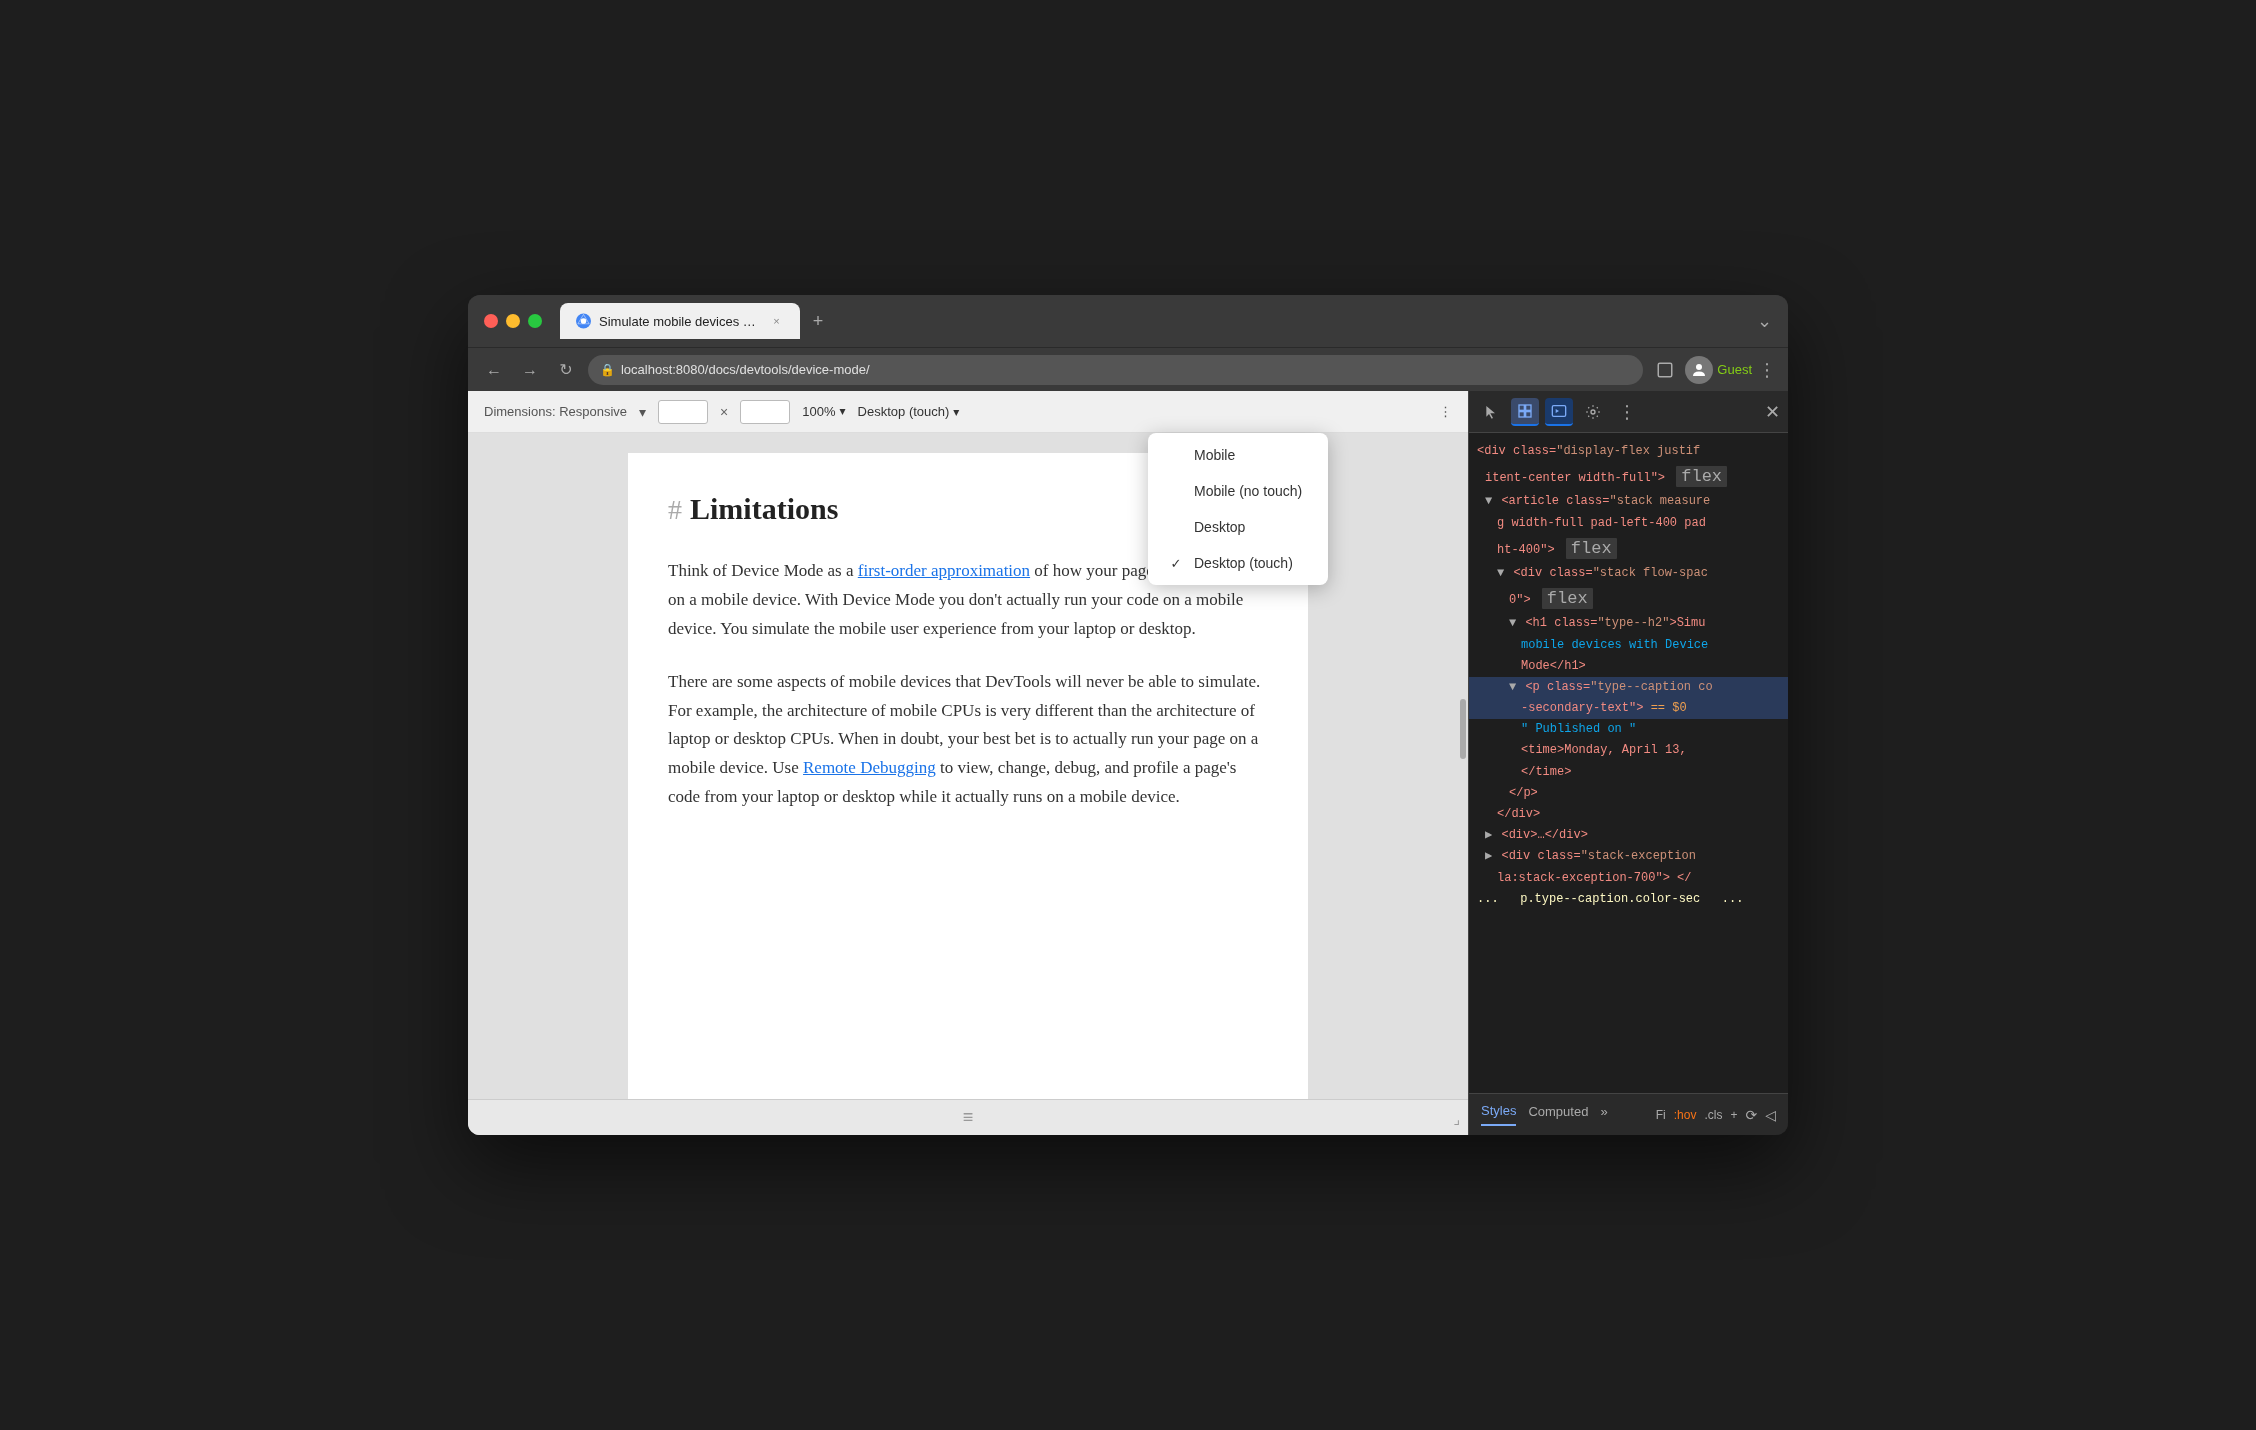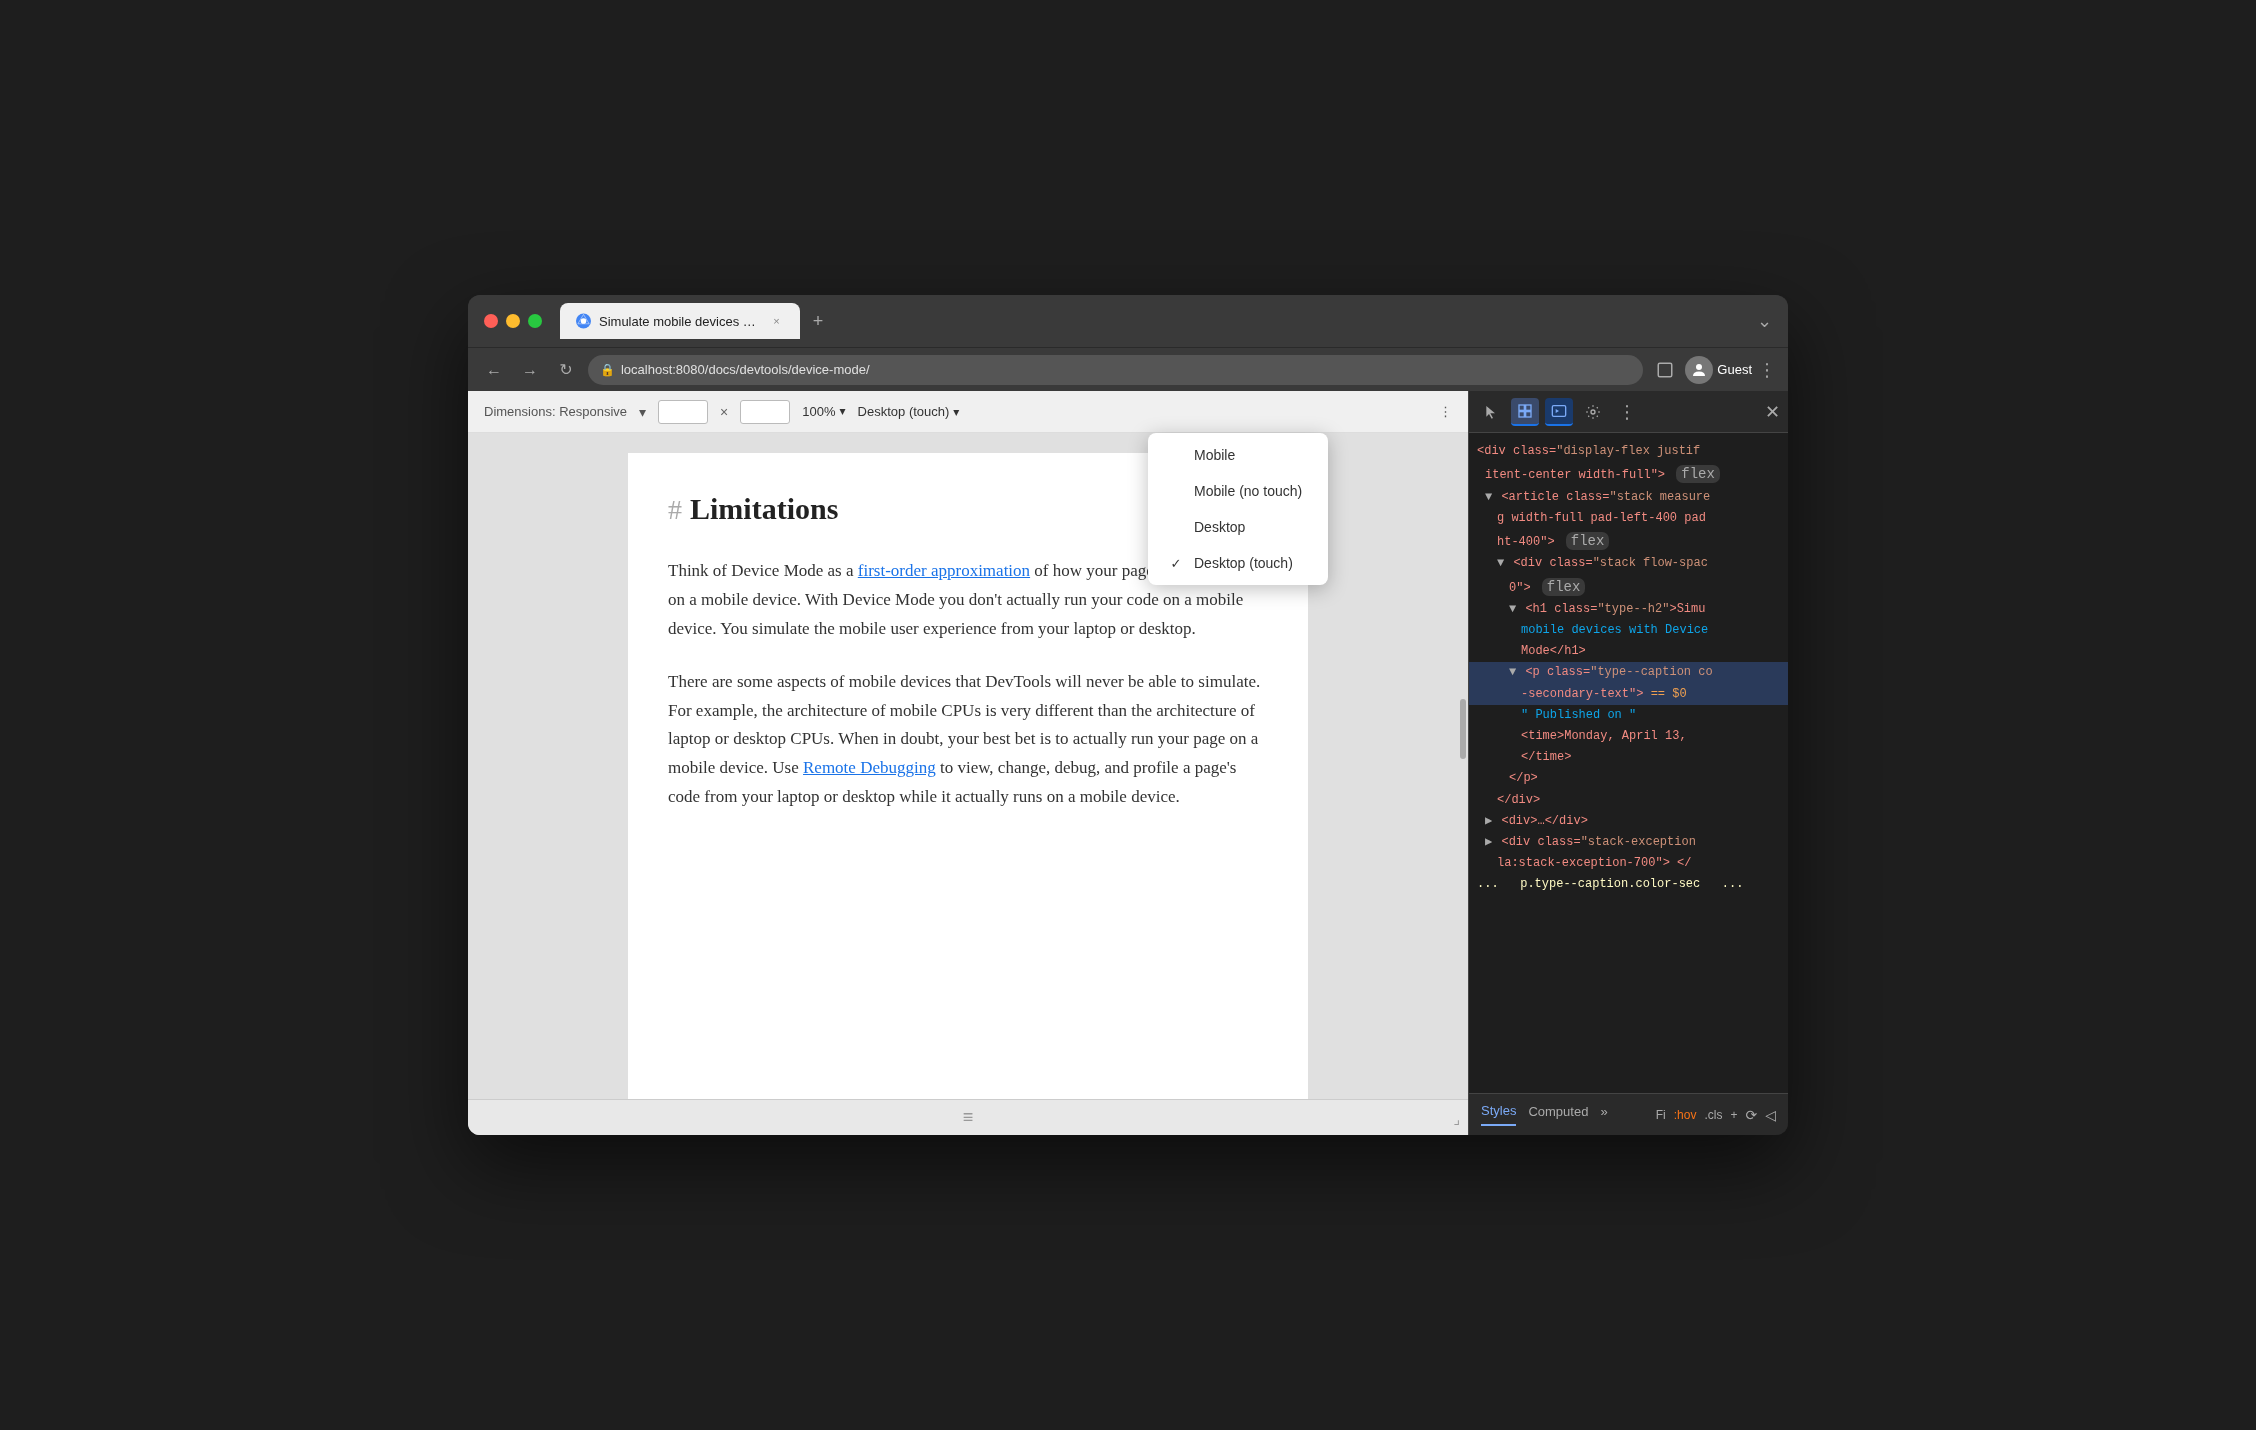--- a/index.html
+++ b/index.html
@@ -157,21 +157,21 @@
       display: flex;
       align-items: center;
       justify-content: center;
       cursor: pointer;
       color: #aaa;
     }
     .profile-area {
       display: flex;
       align-items: center;
       gap: 4px;
-      color: #ffffff;
+      color: #84cc16;
       font-size: 13px;
     }
     .profile-icon {
       width: 28px;
       height: 28px;
       border-radius: 50%;
       background: #777;
       display: flex;
       align-items: center;
       justify-content: center;
@@ -406,23 +406,23 @@
       padding: 1px 8px;
       white-space: nowrap;
       overflow: hidden;
     }
     .code-tag { color: #f28b82; }
     .code-val { color: #ce9178; }
     .code-text { color: #0ea5e9; }
     .code-badge {
       background: #3a3a3a;
       color: #aaa;
-      border-radius: 7px;
+      border-radius: 1px;
       padding: 1px 5px;
-      font-size: 14px;
+      font-size: 17px;
       margin-left: 4px;
     }
     .code-selected {
       background: #2a3a5a;
     }
     .expand-arrow {
       color: #aaa;
       margin-right: 2px;
     }
     .indent-1 { padding-left: 16px; }

